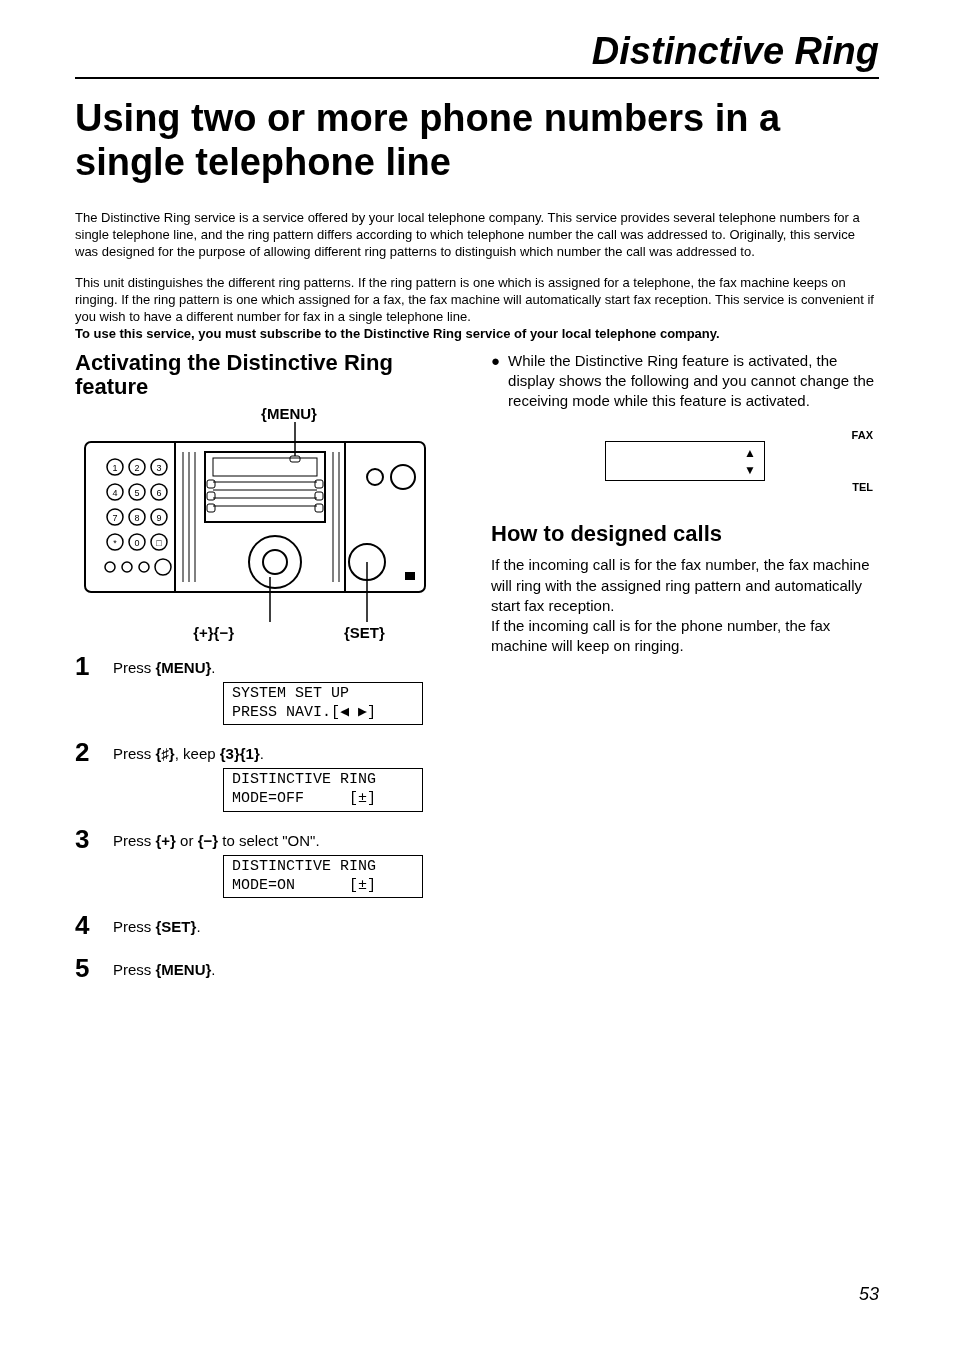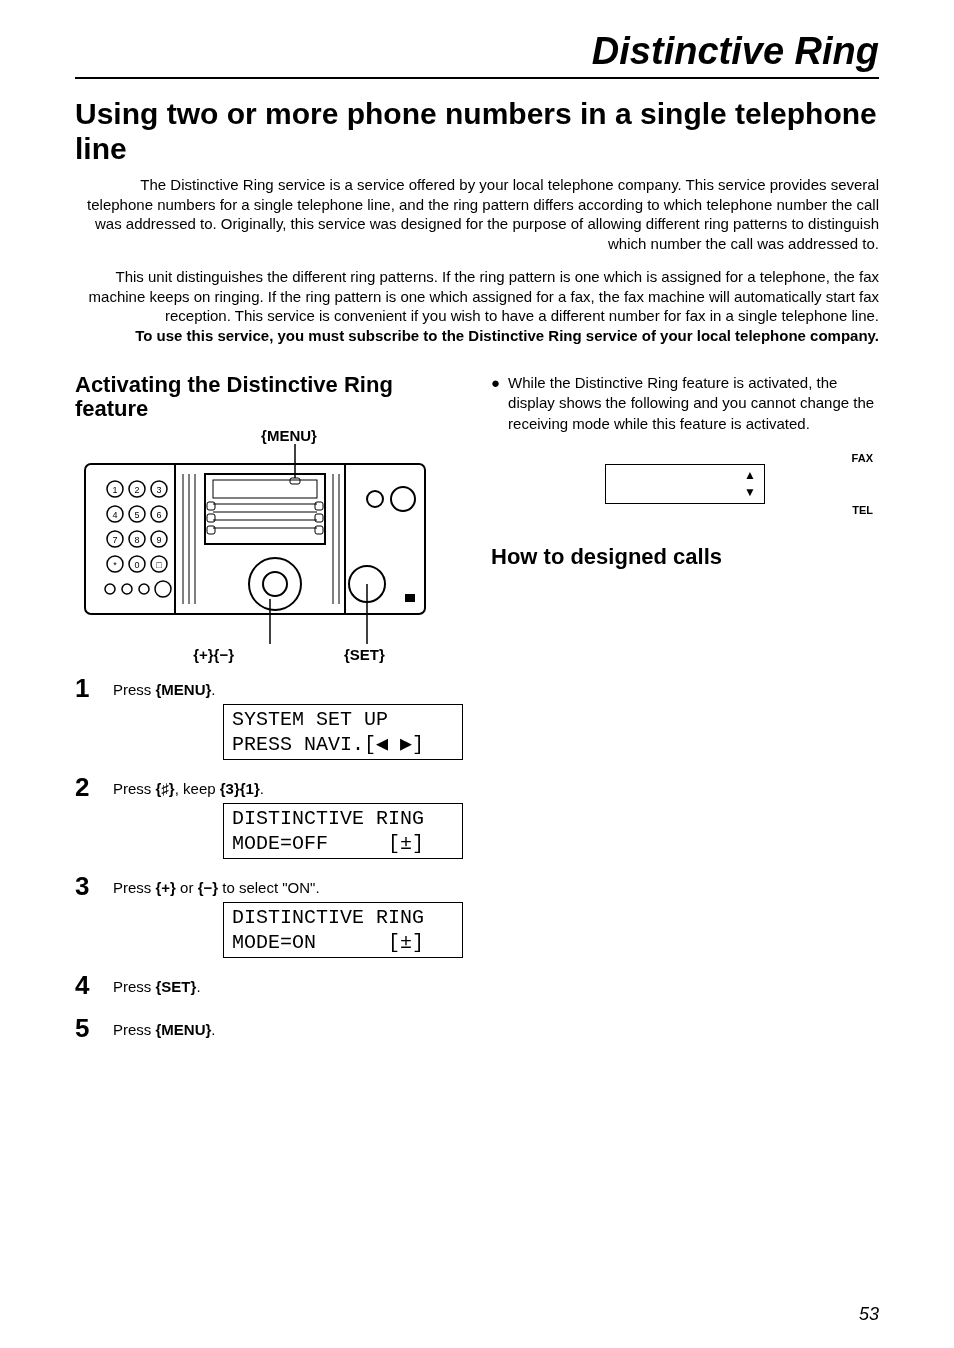--- a/index.html
+++ b/index.html
@@ -14,27 +14,27 @@
   }
   .header-title {
     font-size: 38px;
     font-weight: bold;
     font-style: italic;
     text-align: right;
     margin-bottom: 4px;
   }
   .hr { border-top: 2px solid #000; margin-bottom: 18px; }
   .main-heading {
-    font-size: 30px;
+    font-size: 38px;
     font-weight: bold;
     line-height: 1.15;
-    margin-bottom: 9px;
-  }
-  .intro { font-size: 15px; line-height: 1.3; margin-bottom: 14px; text-align: right; }
-  .intro.last { margin-bottom: 28px; }
+    margin-bottom: 26px;
+  }
+  .intro { font-size: 13px; line-height: 1.3; margin-bottom: 14px; }
+  .intro.last { margin-bottom: 8px; }
   .bold-inline { font-weight: bold; }
   .columns { display: flex; gap: 28px; }
   .col { flex: 1; }
   .section-heading { font-size: 22px; font-weight: bold; line-height:1.1;}
   .section-heading2 { font-size: 22px; font-weight: bold; margin-bottom: 8px; }
   .diagram-wrap { margin: 6px 0 12px 0; }
   .menu-label-top { text-align: center; font-size: 15px; font-weight: bold; margin-left: 40px; }
   .menu-label-top .br { font-weight: bold; }
   .device-svg { display:block; }
   .bottom-labels { display:flex; justify-content:center; gap:60px; font-size:15px; font-weight:bold; margin-top:2px;}
@@ -42,41 +42,41 @@
   .bottom-labels .set { font-weight:bold; margin-left:50px;}
   .step-list { list-style: none; margin-top: 6px; }
   .step { display:flex; align-items:flex-start; gap:16px; margin-bottom:14px; }
   .step-num { font-size: 26px; font-weight: bold; width: 22px; flex-shrink:0; line-height:1; }
   .step-body { flex:1; font-size:15px; padding-top:6px; }
   .step-text { margin-bottom:6px; }
   .key { font-weight: bold; }
   .lcd {
     border: 1.5px solid #000;
     font-family: "Courier New", monospace;
-    font-size: 20px;
+    font-size: 15px;
     padding: 2px 8px;
     margin-left: 110px;
-    width: 240px;
+    width: 200px;
     line-height: 1.25;
     white-space: pre;
   }
   .note-head { font-size: 15px; font-weight: bold; margin-bottom: 4px; }
   .note-body { font-size: 15px; line-height: 1.35; margin-bottom: 18px; }
   .bullet-row { display:flex; gap:8px; }
   .bullet-dot { font-size:15px; flex-shrink:0; }
   .mode-indicator { display:flex; flex-direction:column; align-items:center; margin: 10px auto 28px auto; justify-content: center; }
   .mode-indicator .lbl { font-size:11px; font-weight:bold; }
   .mode-box {
     border:1.5px solid #000; width:160px; height:40px;
     display:flex; flex-direction:column; justify-content:space-around; align-items:flex-end;
     padding:2px 8px;
   }
   .arrow-up, .arrow-down { font-size:12px; line-height:1; }
   .receive-text { font-size:15px; line-height:1.35; }
-  .pagenum { position:absolute; bottom:23px; right:75px; font-style:italic; font-size:18px; }
+  .pagenum { position:absolute; bottom:43px; right:75px; font-style:italic; font-size:18px; }
 </style>
 </head>
 <body>
 
 <div class="header-title">Distinctive Ring</div>
 <div class="hr"></div>
 
 <h1 class="main-heading">Using two or more phone numbers in a single telephone line</h1>
 
 <p class="intro">The Distinctive Ring service is a service offered by your local telephone company. This service provides several telephone numbers for a single telephone line, and the ring pattern differs according to which telephone number the call was addressed to. Originally, this service was designed for the purpose of allowing different ring patterns to distinguish which number the call was addressed to.</p>
@@ -229,16 +229,17 @@
     <div class="mode-indicator">
       <div style="align-self:flex-end; margin-right:6px;" class="lbl">FAX</div>
       <div class="mode-box">
         <span class="arrow-up">▲</span>
         <span class="arrow-down">▼</span>
       </div>
       <div style="align-self:flex-end; margin-right:6px;" class="lbl">TEL</div>
     </div>
 
     <h2 class="section-heading2">How to designed calls</h2>
+    <p class="receive-text">If the incoming call is for the fax number, the fax machine will ring with the assigned ring pattern and automatically start fax reception.<br>If the incoming call is for the phone number, the fax machine will keep on ringing.</p>
   </div>
 </div>
 
 <div class="pagenum">53</div>
 
 </body></html>

